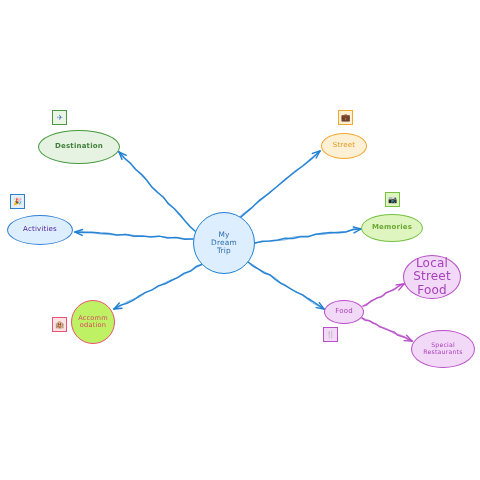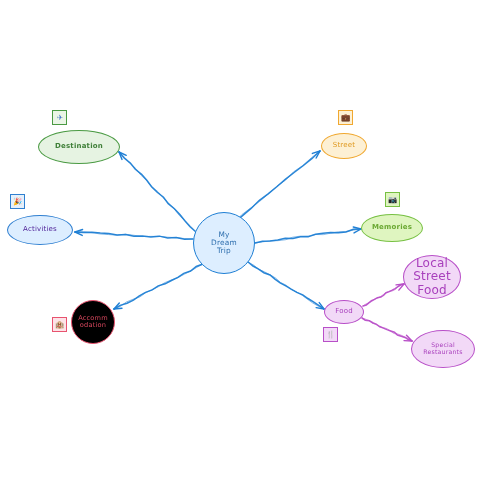--- a/index.html
+++ b/index.html
@@ -147,21 +147,21 @@
       </div>
       <div class="icon-box" style="left: 385px; top: 192px; width: 15px; height: 15px; background: rgb(223, 245, 192); border-color: rgb(119, 192, 67); color: rgb(106, 90, 138);">
         <span class="glyph" style="font-size: 9px;">📷</span>
       </div>
       <div class="node" style="left: 7px; top: 215px; width: 66px; height: 30px; border-radius: 50%; background: rgb(221, 238, 255); border-color: rgb(47, 127, 208); color: #4c1d95;">
         <span class="label" style="font-size: 7px;">Activities</span>
       </div>
       <div class="icon-box" style="left: 10px; top: 194px; width: 15px; height: 15px; background: rgb(228, 240, 251); border-color: rgb(47, 127, 208); color: rgb(208, 90, 138);">
         <span class="glyph" style="font-size: 9px;">🎉</span>
       </div>
-      <div class="node" style="left: 71px; top: 300px; width: 44px; height: 44px; border-radius: 50%; background: #000000; border-color: rgb(232, 83, 111); color: rgb(217, 72, 95);">
+      <div class="node" style="left: 71px; top: 300px; width: 44px; height: 44px; border-radius: 50%; background: #bef264; border-color: rgb(232, 83, 111); color: rgb(217, 72, 95);">
         <span class="label" style="font-size: 6.6px;">Accomm
 odation</span>
       </div>
       <div class="icon-box" style="left: 52px; top: 317px; width: 15px; height: 15px; background: rgb(253, 227, 232); border-color: rgb(232, 83, 111); color: rgb(217, 72, 95);">
         <span class="glyph" style="font-size: 9px;">🏨</span>
       </div>
       <div class="node" style="left: 324px; top: 300px; width: 40px; height: 24px; border-radius: 50%; background: rgb(242, 217, 247); border-color: rgb(184, 79, 200); color: rgb(168, 63, 188);">
         <span class="label" style="font-size: 7px;">Food</span>
       </div>
       <div class="icon-box" style="left: 323px; top: 327px; width: 15px; height: 15px; background: rgb(242, 217, 247); border-color: rgb(184, 79, 200); color: rgb(154, 90, 184);">

